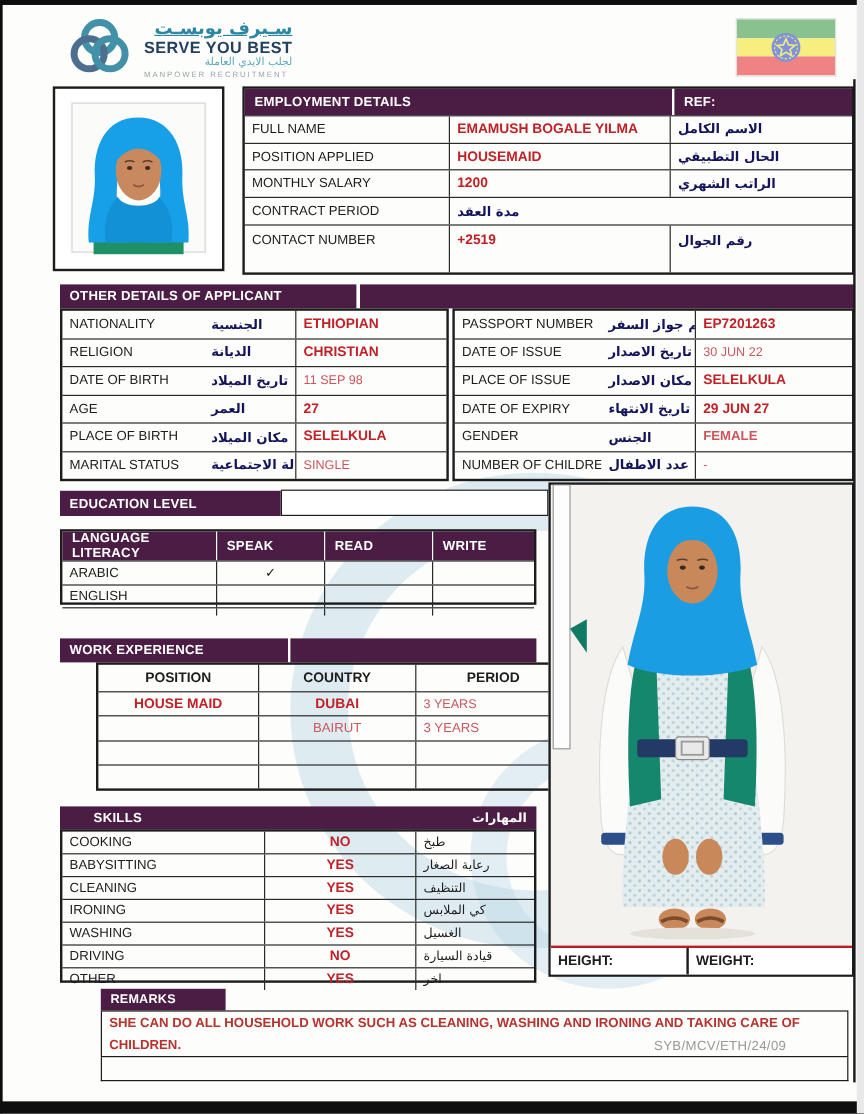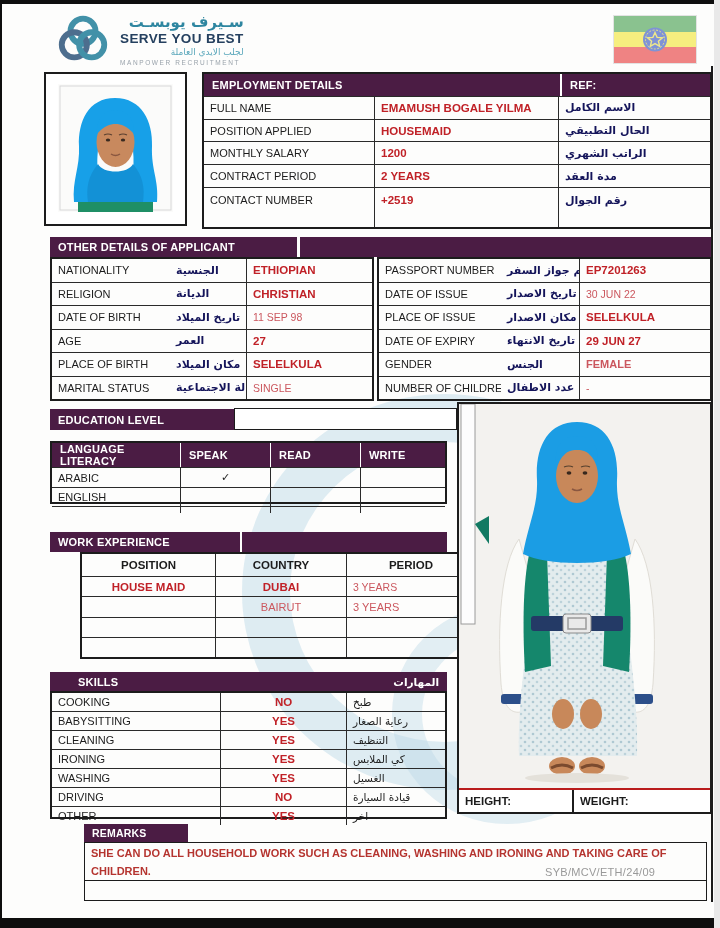--- a/index.html
+++ b/index.html
@@ -21,21 +21,21 @@
   .trow{display:flex;flex:1;border-top:1px solid #2a2a2a;box-sizing:border-box;}
   .trow:first-child{border-top:none;}
   .cell{box-sizing:border-box;padding:3px 6px;display:flex;align-items:center;font-size:11px;color:#1c1c1c;overflow:hidden;white-space:nowrap;}
   .cell.bl{border-left:1px solid #2a2a2a;}
   .lbl{font-weight:500;}
   .val{color:#c02127;font-weight:bold;font-size:11.5px;}
   .val.light{color:#cb575e;font-weight:normal;font-size:10.5px;}
   .arlbl{justify-content:flex-end;font-size:11px;color:#14145a;font-weight:bold;}
   .center{justify-content:center;}
   
-  .logo-txt-ar{color:#2e86a0;font-size:15px;font-weight:bold;line-height:1.05;}
+  .logo-txt-ar{color:#2e86a0;font-size:15px;font-weight:bold;line-height:1.05;text-decoration:underline;}
   .logo-txt-en{color:#25405f;font-size:13.5px;font-weight:bold;letter-spacing:.4px;line-height:1.1;}
   .logo-tag-ar{color:#5aa7bb;font-size:9px;line-height:1.1;}
   .logo-tag-en{color:#9aa3ab;font-size:6.5px;letter-spacing:1.6px;line-height:1.2;}
   .blackbar{position:absolute;background:#0e0e0e;z-index:4;}
   .remarks-text{color:#b5342f;font-weight:bold;font-size:11px;line-height:1.65;white-space:normal;}
   .footer-code{color:#999;font-size:11px;letter-spacing:.3px;}
 </style>
 </head>
 <body>
 
@@ -107,21 +107,20 @@
       <div class="cell val bl" style="flex:0 0 184px;">HOUSEMAID</div>
       <div class="cell arlbl ar bl" style="flex:1;">الحال التطبيقي</div>
     </div>
     <div class="trow">
       <div class="cell lbl" style="flex:0 0 170px;">MONTHLY SALARY</div>
       <div class="cell val bl" style="flex:0 0 184px;">1200</div>
       <div class="cell arlbl ar bl" style="flex:1;">الراتب الشهري</div>
     </div>
     <div class="trow">
       <div class="cell lbl" style="flex:0 0 170px;">CONTRACT PERIOD</div>
-      <div class="cell val bl" style="flex:0 0 184px;">2 YEARS</div>
       <div class="cell arlbl ar bl" style="flex:1;">مدة العقد</div>
     </div>
     <div class="trow" style="flex:1.8;">
       <div class="cell lbl" style="flex:0 0 170px;align-items:flex-start;padding-top:6px;">CONTACT NUMBER</div>
       <div class="cell val bl" style="flex:0 0 184px;align-items:flex-start;padding-top:6px;">+2519</div>
       <div class="cell arlbl ar bl" style="flex:1;align-items:flex-start;padding-top:6px;">رقم الجوال</div>
     </div>
   </div>
 
   <div class="abs z" style="left:48px;top:233px;width:662px;height:20px;display:flex;">

